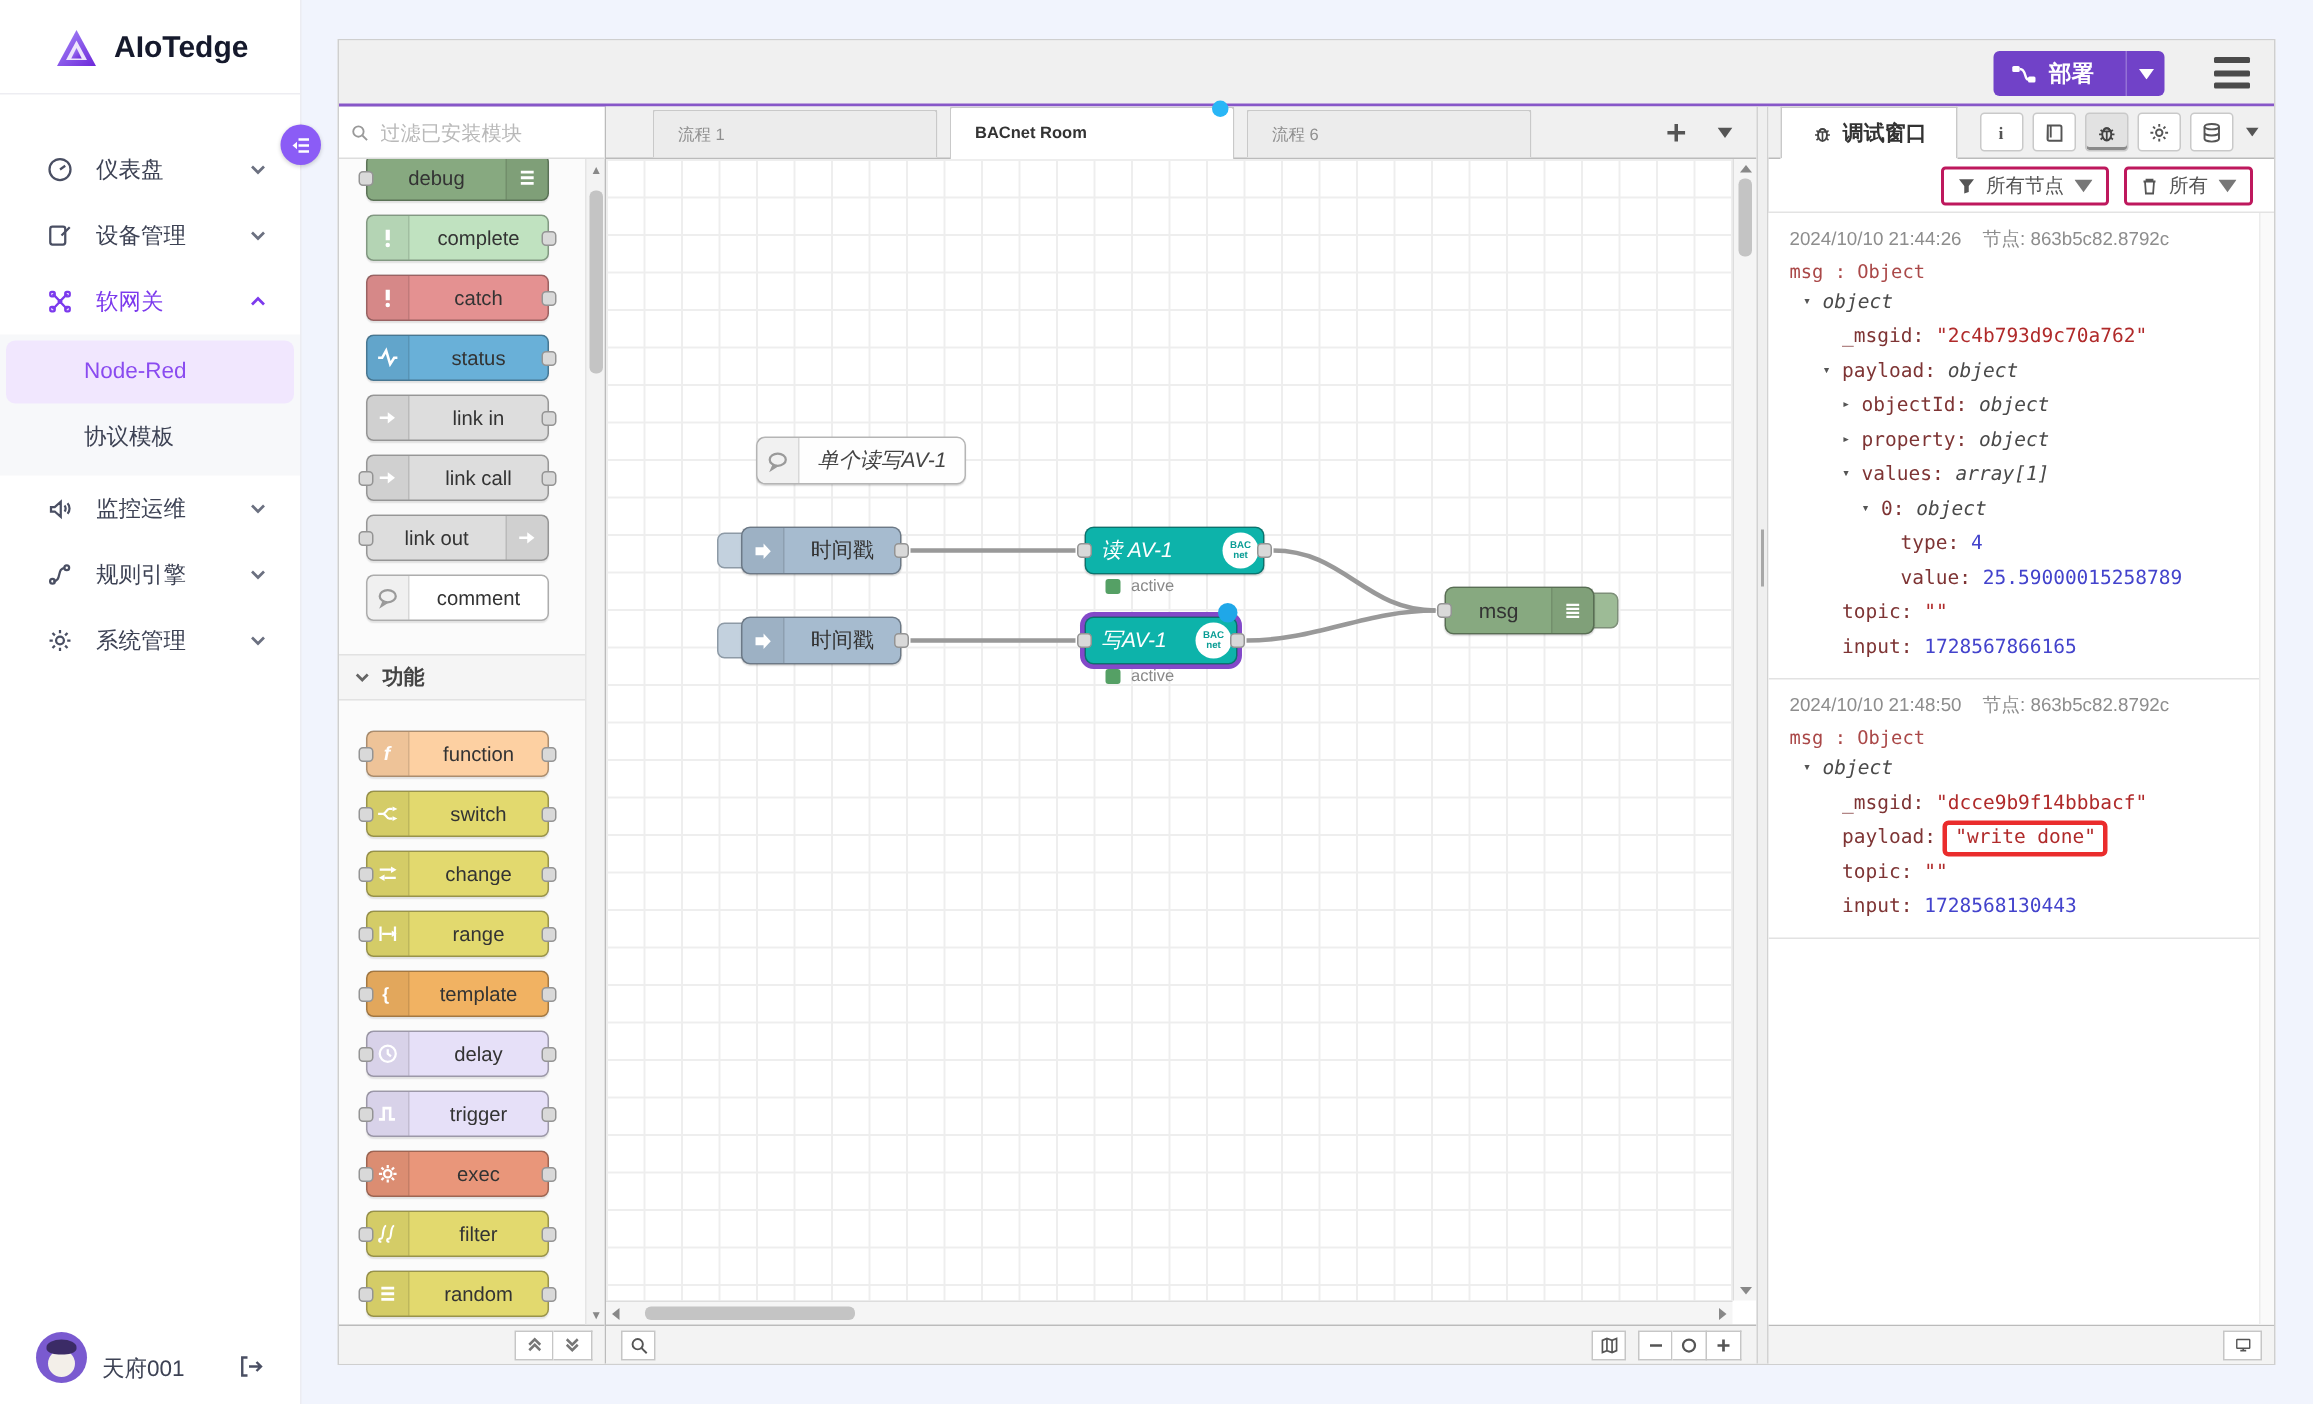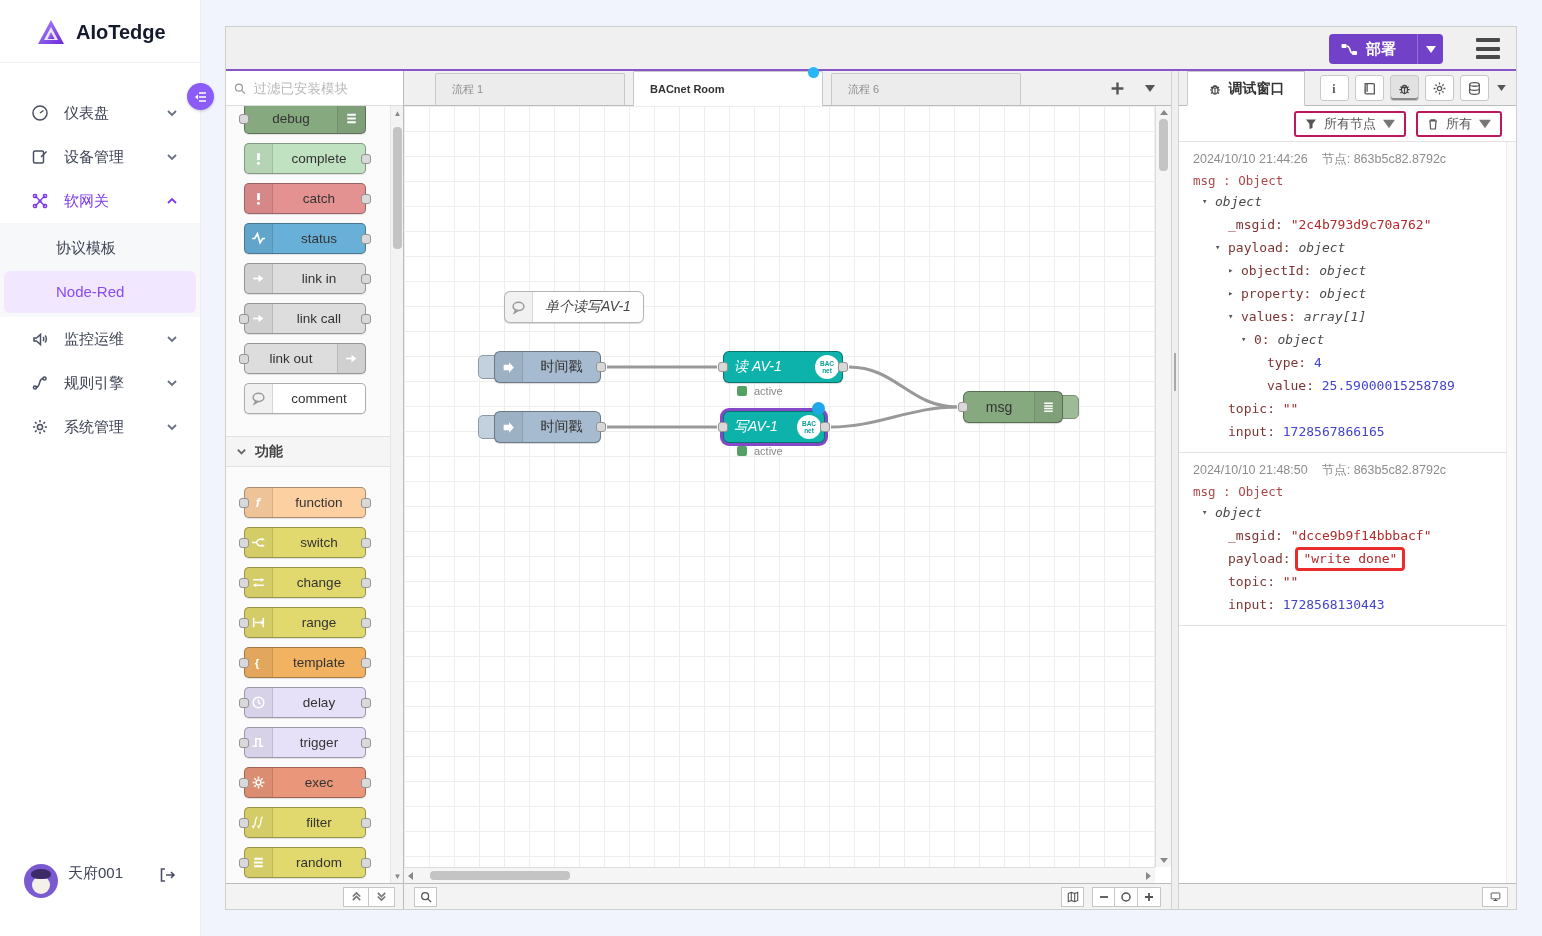--- a/index.html
+++ b/index.html
@@ -15,21 +15,21 @@
   .menu-item{display:flex;align-items:center;height:44px;padding:0 22px 0 30px;color:#3d4254;font-size:15px;cursor:pointer}
   .mi-icon{width:20px;height:20px;margin-right:14px;color:#4a4f63;display:flex;align-items:center;justify-content:center}
   .mi-icon svg{width:18px;height:18px}
   .mi-label{flex:1}
   .mi-chev{color:#6b7080;display:flex}
   .mi-chev svg{width:12px;height:12px}
   .menu-item.active,.menu-item.active .mi-icon,.menu-item.active .mi-chev{color:#7c3aed}
   .submenu{background:#f7f8fa;padding:2px 0}
   .submenu-item{height:42px;line-height:42px;padding-left:52px;font-size:15px;color:#3d4254;margin:2px 4px;border-radius:6px;cursor:pointer}
   .submenu-item.active{background:#f1e7fe;color:#8a4bf0}
-  .user-row{position:absolute;left:0;bottom:0;width:200px;height:72px;display:flex;align-items:flex-start;padding:0 22px 14px 24px}
+  .user-row{position:absolute;left:0;bottom:0;width:200px;height:72px;display:flex;align-items:flex-end;padding:0 22px 14px 24px}
   .avatar{width:34px;height:34px;border-radius:50%;background:#7a5ad0;position:relative;overflow:hidden;flex:none}
   .avatar:before{content:"";position:absolute;left:8px;top:12px;width:18px;height:18px;border-radius:50%;background:#f3efe9}
   .avatar:after{content:"";position:absolute;left:7px;top:5px;width:20px;height:10px;border-radius:50% 50% 40% 40%;background:#3b2b66}
   .user-name{flex:1;margin-left:10px;font-size:15px;color:#3d4254}
   .logout-btn{background:none;border:none;color:#4a4f63;cursor:pointer;display:flex;padding:2px}
   .collapse-btn{position:absolute;left:187px;top:83px;width:27px;height:27px;border-radius:50%;background:#8b5cf6;border:none;z-index:9;display:flex;align-items:center;justify-content:center;color:#fff;cursor:pointer;box-shadow:0 1px 3px rgba(0,0,0,.2)}
 
   
   .app{position:absolute;left:225px;top:26px;width:1292px;height:884px;background:#fff;border:1px solid #cfcfcf;display:flex;flex-direction:column}
   .app-header{height:44px;background:#f0f0f0;border-bottom:2px solid #8757c8;position:relative;flex:none}
@@ -207,22 +207,22 @@
           </svg>
         </span>
       <span class="mi-label">软网关</span>
       <span class="mi-chev">
           <svg viewBox="0 0 12 12" fill="none" stroke="currentColor" stroke-width="1.8">
             <path d="M2 8l4-4 4 4"></path>
           </svg>
         </span>
     </div>
     <div class="submenu">
+      <div class="submenu-item active"><span>Node-Red</span></div>
       <div class="submenu-item"><span>协议模板</span></div>
-      <div class="submenu-item active"><span>Node-Red</span></div>
     </div>
     <div class="menu-item">
       <span class="mi-icon">
           <svg viewBox="0 0 18 18" fill="none" stroke="currentColor" stroke-width="1.5">
             <path d="M3 8v3h2.5l4 3.5v-10L5.5 8H3z"></path>
             <path d="M12 7c1 1 1 3 0 4M14 5.5c1.8 1.8 1.8 5.2 0 7"></path>
           </svg>
         </span>
       <span class="mi-label">监控运维</span>
       <span class="mi-chev">

